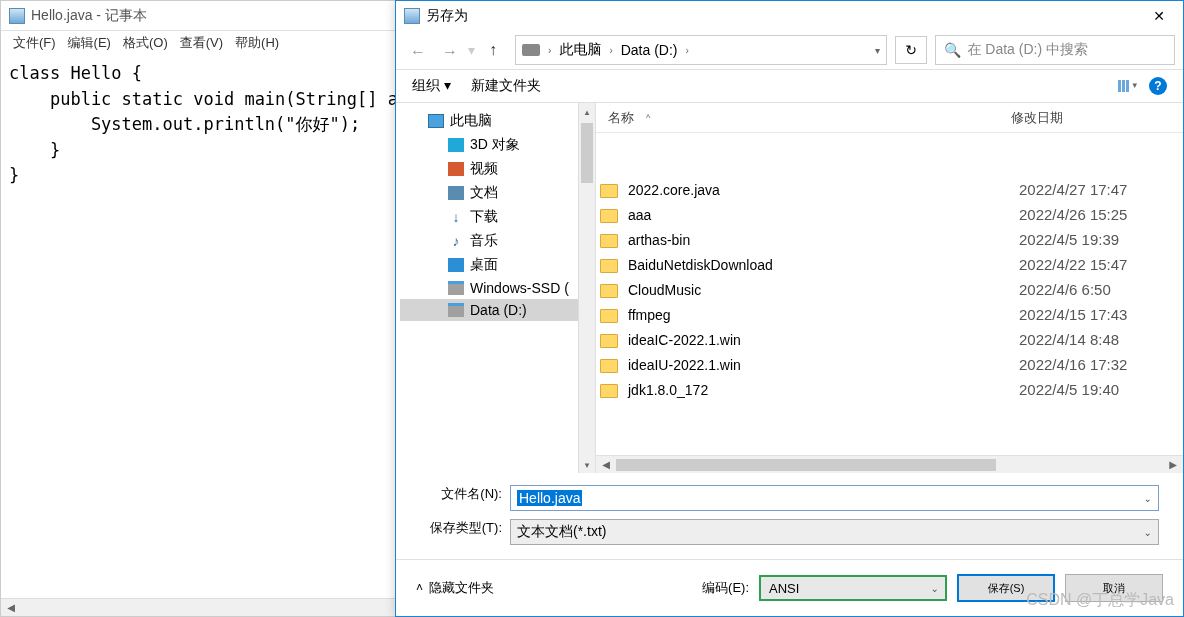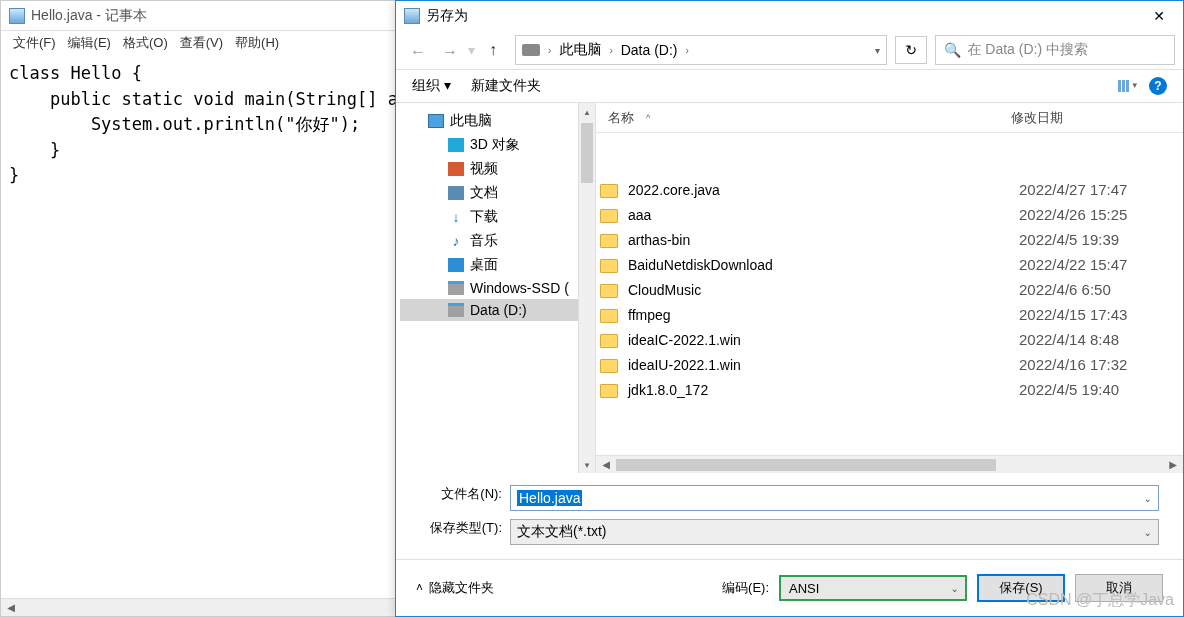--- a/index.html
+++ b/index.html
@@ -79,21 +79,21 @@
 .inp .sel-text { background: #0078d7; color: #fff; padding: 0 2px; }
 .inp .dd-arrow { position: absolute; right: 6px; font-size: 10px; color: #555; }
 
 .dlg-footer { border-top: 1px solid #e0e0e0; padding: 14px 20px; display: flex; align-items: center; gap: 10px; }
 .hide-folders { display: flex; align-items: center; gap: 6px; font-size: 13px; }
 .hide-folders .caret { font-size: 12px; }
 .dlg-footer .spacer { flex: 1; }
 .enc-label { font-size: 13px; }
 .enc-select { width: 188px; height: 26px; border: 2px solid #2e9e4f; background: #e8e8e8; display: flex; align-items: center; padding: 0 8px; position: relative; font-size: 13px; }
 .enc-select .dd-arrow { position: absolute; right: 6px; font-size: 10px; color: #555; }
-.btn { width: 88px; height: 28px; border: 1px solid #adadad; background: #e1e1e1; display: flex; align-items: center; justify-content: center; font-size: 13px; }
+.btn { width: 98px; height: 28px; border: 1px solid #adadad; background: #e1e1e1; display: flex; align-items: center; justify-content: center; font-size: 11px; }
 .btn.primary { border: 2px solid #0078d7; }
 
 .watermark { position: absolute; right: 10px; bottom: 6px; color: #bbb; font-size: 16px; margin-left: 6px; }
 </style>
 </head>
 <body>
 
 <div class="notepad">
   <div class="np-title">
     <div class="np-icon"></div>

